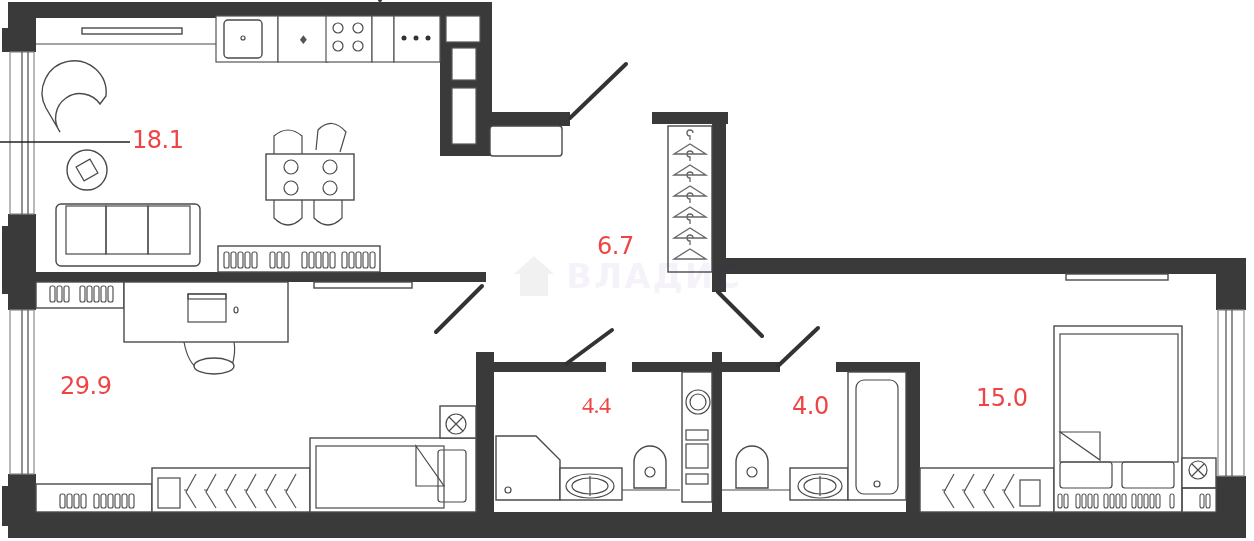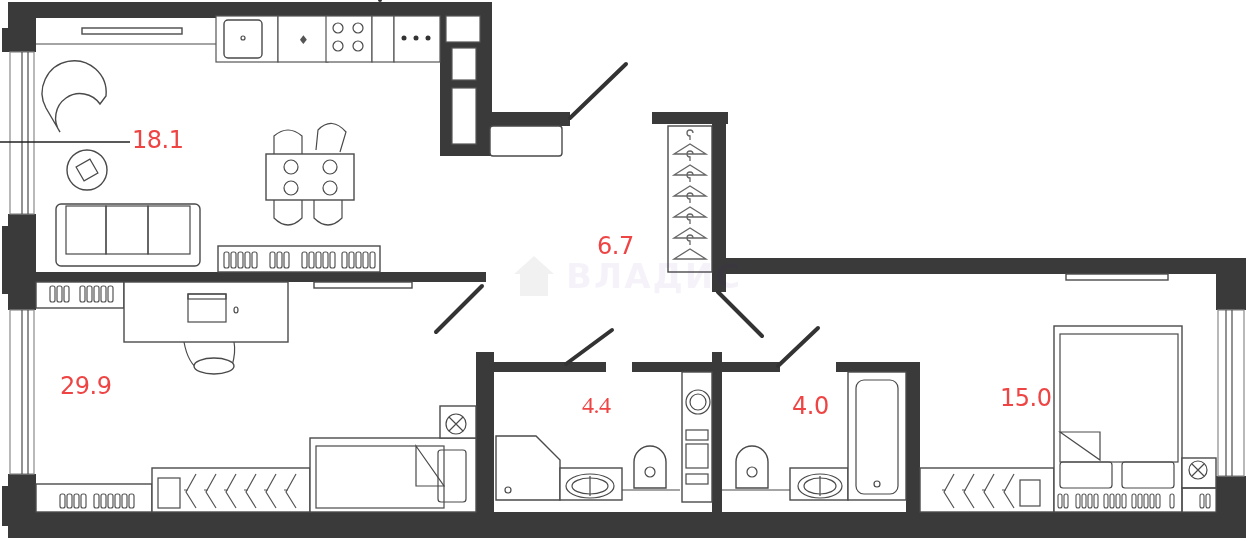--- a/index.html
+++ b/index.html
@@ -300,21 +300,21 @@
     <path class="thin" d="M1192,464 L1204,476 M1204,464 L1192,476"></path>
     <rect class="thin" x="1182" y="488" width="34" height="24"></rect>
   </g>
 </svg>
 
 <div class="area-label" style="left:132px; top:126px;">18.1</div>
 <div class="area-label" style="left:597px; top:232px;">6.7</div>
 <div class="area-label" style="left:60px; top:372px;">29.9</div>
 <div class="area-label" style="left:582px; top:392px;font-family:Liberation Serif, serif;">4.4</div>
 <div class="area-label" style="left:792px; top:392px;">4.0</div>
-<div class="area-label" style="left:976px; top:384px;margin-left:24px;">15.0</div>
+<div class="area-label" style="left:976px; top:384px;">15.0</div>
 
 <div class="watermark">
   <svg viewBox="0 0 44 44">
     <path d="M22,2 L42,20 L36,20 L36,42 L8,42 L8,20 L2,20 Z" fill="#000"></path>
   </svg>
   <span>ВЛАДИС</span>
 </div>
 </div>
 
 </body></html>

